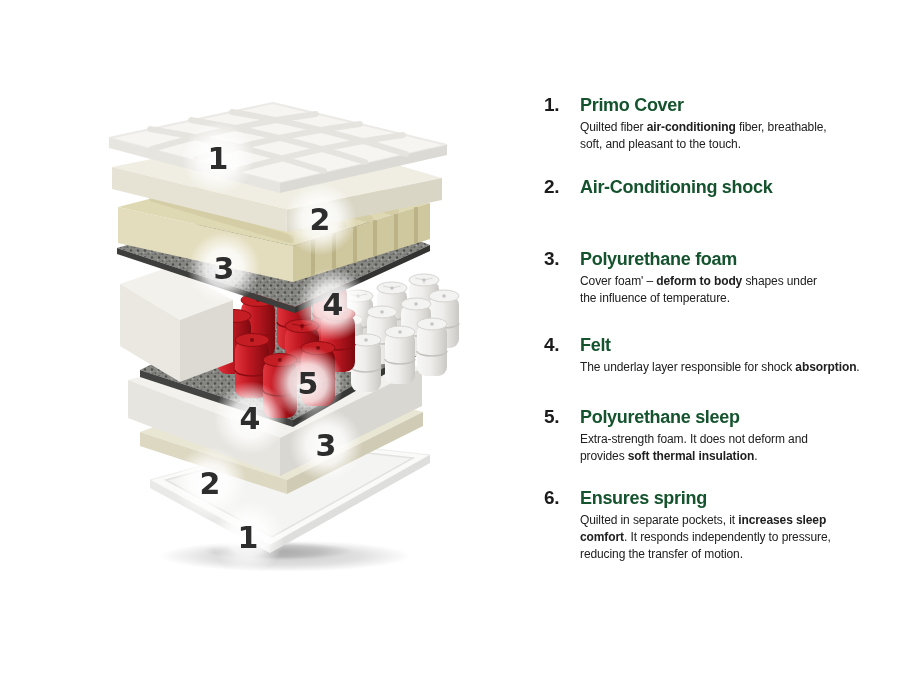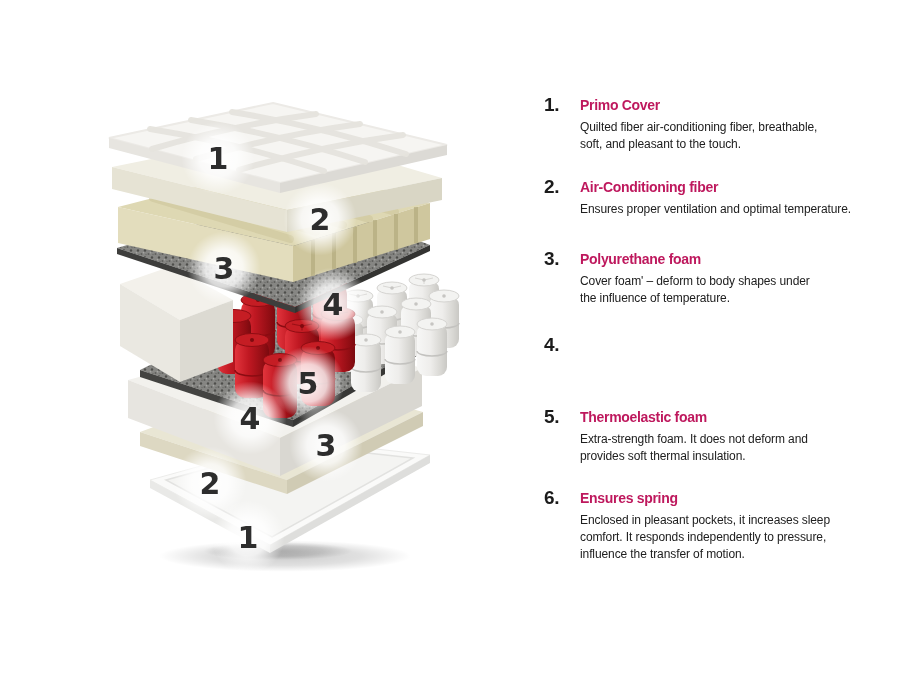--- a/index.html
+++ b/index.html
@@ -26,28 +26,28 @@
   }
 
   
   .legend{position:absolute;left:544px;top:0;width:350px;height:675px;}
   .item{position:absolute;left:0;display:flex;align-items:flex-start;}
   .item .num{
     flex:0 0 36px;width:36px;font-weight:700;font-size:19px;line-height:22px;
     color:#1b1b1b;letter-spacing:-0.3px;
   }
   .item h3{
-    margin:0 0 3px 0;font-size:14px;line-height:22px;font-weight:700;
-    color:#be185d;letter-spacing:-0.3px;
+    margin:0 0 3px 0;font-size:18px;line-height:22px;font-weight:700;
+    color:#14532d;letter-spacing:-0.3px;
   }
   .item p{
     margin:0;font-size:12px;line-height:17px;color:#202020;
     white-space:pre-line;letter-spacing:-0.1px;max-width:300px;
   }
-  .item p b{font-weight:400;margin-top:32px;}
+  .item p b{font-weight:700;margin-top:32px;}
 </style>
 </head>
 <body>
 
 <div class="stage">
 
   <svg class="diagram" width="540" height="675" viewBox="0 0 540 675">
     <defs>
       <linearGradient id="gW" x1="0" y1="0" x2="1" y2="0">
         <stop offset="0" stop-color="#f7f7f6"></stop>
@@ -318,51 +318,54 @@
       <div class="body">
         <h3>Primo Cover</h3>
         <p><span>Quilted fiber </span><b>air-conditioning</b><span> fiber, breathable,
 soft, and pleasant to the touch.</span></p>
       </div>
     </div>
 
     <div class="item" style="top:176px">
       <div class="num">2.</div>
       <div class="body">
-        <h3>Air-Conditioning fiber</h3>
-        <p><span>Ensures proper ventilation and </span><b>optimal temperature</b><span>.</span></p>
+        <h3>Air-Conditioning shock</h3>
       </div>
     </div>
 
     <div class="item" style="top:248px">
       <div class="num">3.</div>
       <div class="body">
         <h3>Polyurethane foam</h3>
         <p><span>Cover foam' – </span><b>deform to body</b><span> shapes under
 the influence of temperature.</span></p>
       </div>
     </div>
 
     <div class="item" style="top:334px">
       <div class="num">4.</div>
+      <div class="body">
+        <h3>Felt</h3>
+        <p><span>The underlay layer responsible for shock </span><b>absorption</b><span>.</span></p>
+      </div>
     </div>
 
     <div class="item" style="top:406px">
       <div class="num">5.</div>
       <div class="body">
-        <h3>Thermoelastic foam</h3>
+        <h3>Polyurethane sleep</h3>
         <p><span>Extra-strength foam. It does not deform and
 provides </span><b>soft thermal insulation</b><span>.</span></p>
       </div>
     </div>
 
     <div class="item" style="top:487px">
       <div class="num">6.</div>
       <div class="body">
         <h3>Ensures spring</h3>
-        <p><span>Enclosed in pleasant pockets, it </span><b>increases sleep
+        <p><span>Quilted in separate pockets, it </span><b>increases sleep
 comfort</b><span>. It responds independently to pressure,
-influence the transfer of motion.</span></p>
+reducing the transfer of motion.</span></p>
       </div>
     </div>
 
   </div>
 </div>
 
 </body></html>

